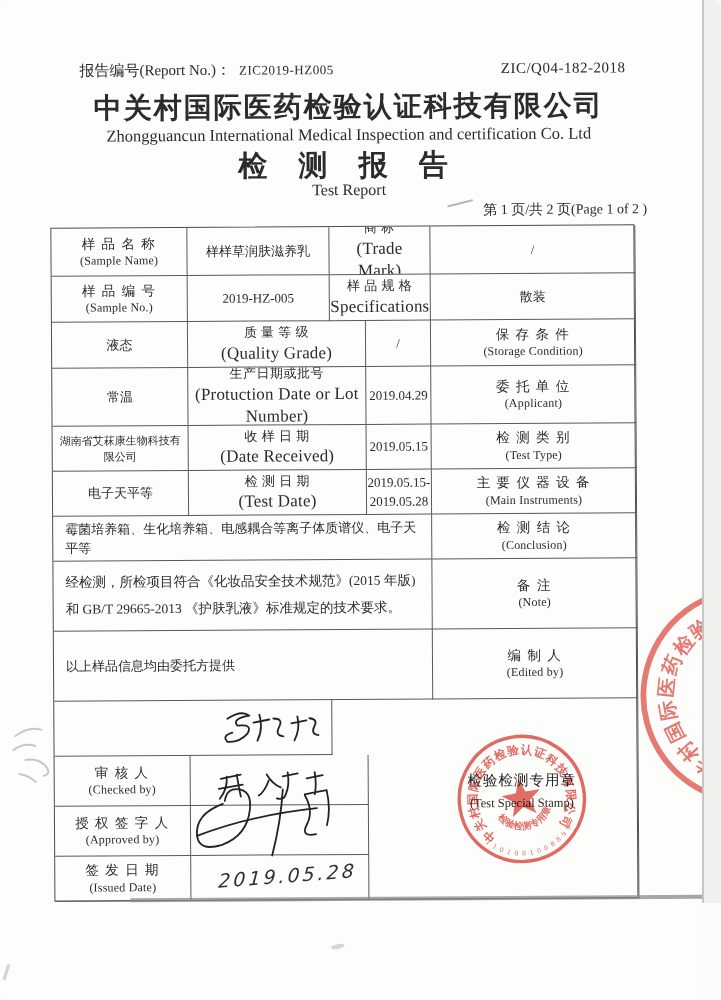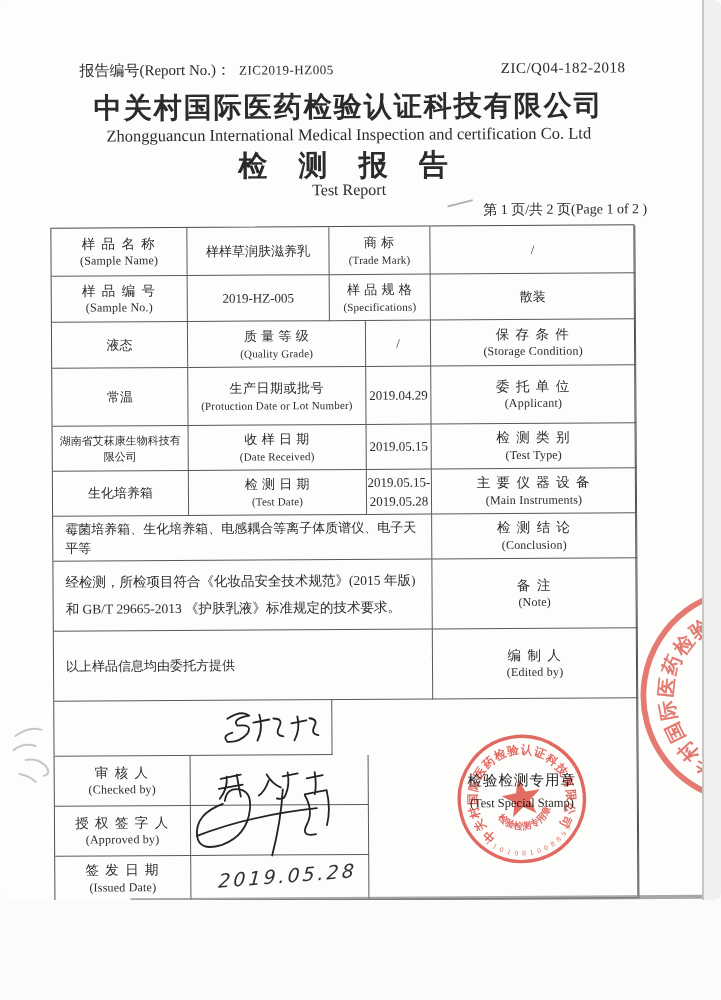--- a/index.html
+++ b/index.html
@@ -1,18 +1,18 @@
 <!DOCTYPE html>
 <html><head>
 <meta charset="utf-8">
 <style>
   html,body{margin:0;padding:0;}
   body{width:721px;height:1000px;overflow:hidden;background:#fbfbf9;
        font-family:"Liberation Serif","DejaVu Serif",serif;color:#2b2b2b;}
-  .screen{position:relative;width:721px;height:900px;overflow:hidden;border-radius:7px;}
+  .screen{position:relative;width:721px;height:1000px;overflow:hidden;border-radius:7px;}
   .paper{position:absolute;left:0;top:0;width:702px;height:1000px;background:#fdfdfc;overflow:hidden;}
   .edge-line{position:absolute;left:702px;top:0;width:2px;height:903px;background:#c6c6c4;}
   .right-strip{position:absolute;left:704px;top:0;width:17px;height:903px;background:#f0f0ee;}
   .sheet{position:absolute;left:0;top:0;width:702px;height:1000px;transform:rotate(-0.35deg);transform-origin:50% 50%;}
 
   .report-line{position:absolute;left:82px;top:60px;font-size:15px;}
   .report-line .val{margin-left:8px;letter-spacing:.5px;}
   .doc-code{position:absolute;right:74px;top:61px;font-size:15px;letter-spacing:.5px;margin-left:25px;}
   .company-cn{position:absolute;left:0;right:0;top:88px;text-align:center;font-size:28px;font-weight:600;letter-spacing:2px;}
   .company-en{position:absolute;left:0;right:0;top:125px;text-align:center;font-size:16.5px;}
@@ -26,21 +26,21 @@
         grid-template-columns:136px 142px 36px 65px 205px;
         grid-template-rows:48px 46px 46px 58px 45px 45px 45px 70px 70px 55px 50px 50px 45px;}
   .c{border-right:1px solid #5a5a5a;border-bottom:1px solid #5a5a5a;box-sizing:border-box;
      display:flex;flex-direction:column;align-items:center;justify-content:center;
      text-align:center;padding:2px 4px;overflow:hidden;}
   .sp2{grid-column:span 2;} .sp4{grid-column:span 4;}
   .stampcell{grid-column:4 / 6;grid-row:span 4;}
   .lab .cn{font-size:13.5px;letter-spacing:1.5px;line-height:1.45;}
   .lab .en{font-size:12px;letter-spacing:.2px;line-height:1.3;}
   .narrow .cn{letter-spacing:.5px;font-size:13px;}
-  .narrow .en{font-size:11px;}
+  .narrow .en{font-size:17px;}
   .val{font-size:13px;line-height:1.5;}
   .val-sm{font-size:11px;line-height:1.5;}
   .vleft{align-items:flex-start;text-align:left;padding-left:12px;padding-right:10px;justify-content:center;}
   .concl{font-size:13.5px;line-height:1.95;}
 
   .stamp{position:absolute;mix-blend-mode:multiply;}
   #stamp-main{left:452px;top:732px;width:136px;height:136px;transform:rotate(-10deg);opacity:.9;}
   #stamp-edge{left:633px;top:583px;width:230px;height:230px;transform:rotate(-36deg);opacity:.8;}
   .stamp-label{position:absolute;left:450px;top:772px;width:140px;text-align:center;color:#1e1e1e;}
   .stamp-label .cn{font-size:14.5px;letter-spacing:1px;}
@@ -153,21 +153,21 @@
           </div>
         <div class="c">
             <div class="val">2019.05.15</div>
           </div>
 
         <div class="c lab">
             <div class="cn">检 测 类 别</div>
             <div class="en">(Test Type)</div>
           </div>
         <div class="c">
-            <div class="val">生化培养箱</div>
+            <div class="val">电子天平等</div>
           </div>
         <div class="c lab narrow sp2">
             <div class="cn">检 测 日 期</div>
             <div class="en">(Test Date)</div>
           </div>
         <div class="c">
             <div class="val">2019.05.15-2019.05.28</div>
           </div>
 
         <div class="c lab">

